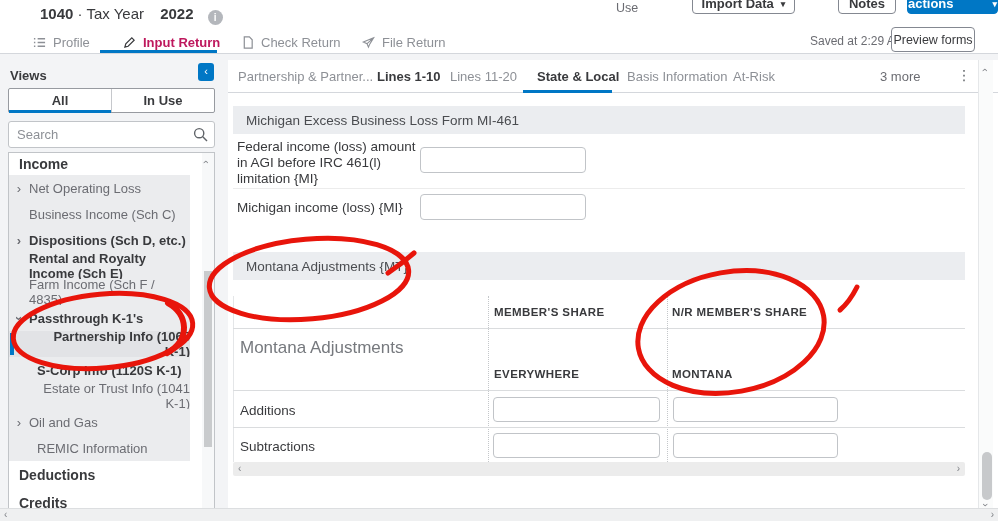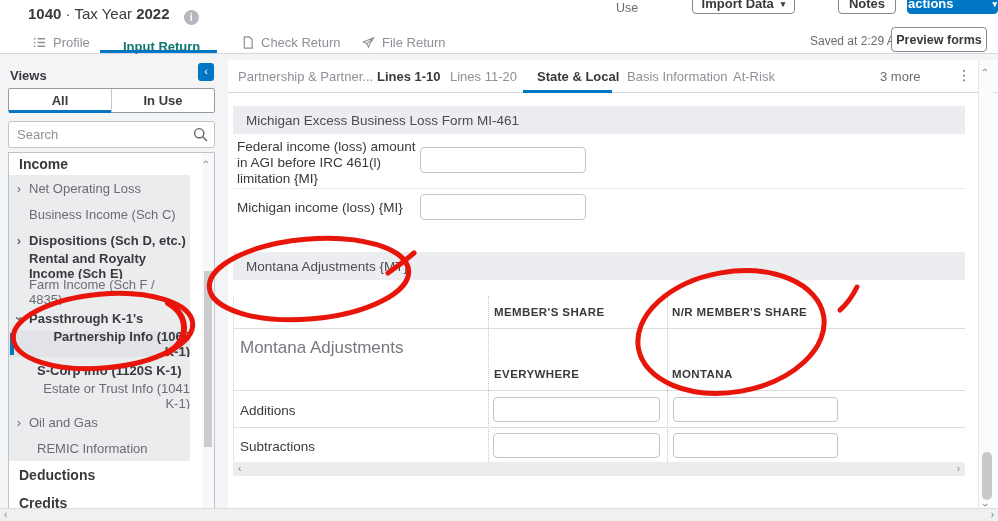--- a/index.html
+++ b/index.html
@@ -8,33 +8,33 @@
 
   
   .header { position:absolute; left:0; top:0; width:998px; height:54px; background:#fff; border-bottom:1px solid #d4d7dc; z-index:5; }
   .use-label { position:absolute; left:616px; top:1px; font-size:12.5px; color:#6b6c72; }
   .cut-btn { position:absolute; top:-15px; height:29px; border:1px solid #848891; border-radius:4px; background:#fff;
              display:flex; align-items:flex-end; justify-content:center; gap:7px; padding-bottom:2px;
              font-size:13px; font-weight:bold; color:#393a3d; cursor:pointer; }
   .cut-btn.primary { background:#0077c5; border-color:#0077c5; color:#fff; }
   .caret::after { content:"\25BE"; font-size:9px; position:relative; top:-1px; }
   .title-row { position:absolute; left:28px; top:5px; font-size:15px; color:#393a3d; }
-  .title-row b { font-weight:bold; }
+  .title-row b { font-weight:bold;margin-left:12px; }
   .info-dot { display:inline-block; width:15px; height:15px; border-radius:50%; background:#b4b7bc; color:#fff;
               font-size:10px; font-weight:bold; text-align:center; line-height:15px; vertical-align:-2px; margin-left:10px; }
   .info-dot::before { content:"i"; }
   .nav-tab { position:absolute; top:32px; height:21px; display:flex; align-items:center; gap:7px;
              font-size:13px; color:#8d9096; cursor:pointer; }
   .nav-tab svg { stroke:#8d9096; }
-  .nav-tab.active { color:#0f766e; font-weight:bold;flex-direction:column; }
+  .nav-tab.active { color:#be185d; font-weight:bold; }
   .nav-tab.active svg { stroke:#393a3d; }
   .nav-underline { position:absolute; left:100px; top:50px; width:117px; height:3px; background:#0077c5; }
   .saved-txt { position:absolute; left:810px; top:34px; font-size:12px; color:#6b6c72; }
-  .preview-btn { position:absolute; left:891px; top:27px; width:96px; height:25px; border:1px solid #848891; border-radius:4px;
-                 background:#fff; font-size:12.5px; font-weight:bold; color:#393a3d; display:flex; align-items:center; justify-content:center; cursor:pointer; }
+  .preview-btn { position:absolute; left:891px; top:27px; width:84px; height:25px; border:1px solid #848891; border-radius:4px;
+                 background:#fff; font-size:12.5px; font-weight:normal; color:#393a3d; display:flex; align-items:center; justify-content:center; cursor:pointer; }
 
   
   .sidebar { position:absolute; left:0; top:60px; width:215px; height:461px; }
   .views-title { position:absolute; left:10px; top:8px; font-size:13px; font-weight:bold; }
   .collapse-btn { position:absolute; left:198px; top:3px; width:16px; height:18px; background:#0077c5; border-radius:3px;
                   color:#fff; font-size:11px; display:flex; align-items:center; justify-content:center; cursor:pointer; }
   .collapse-btn::before { content:"\2039"; position:relative; top:-1px; }
   .seg { position:absolute; left:8px; top:28px; width:207px; height:25px; background:#fff; border:1px solid #979aa0; border-radius:2px; display:flex; }
   .seg-cell { flex:1; display:flex; align-items:center; justify-content:center; font-size:13px; font-weight:bold; color:#393a3d; position:relative; cursor:pointer; }
   .seg-cell + .seg-cell { border-left:1px solid #c6c8cc; }

